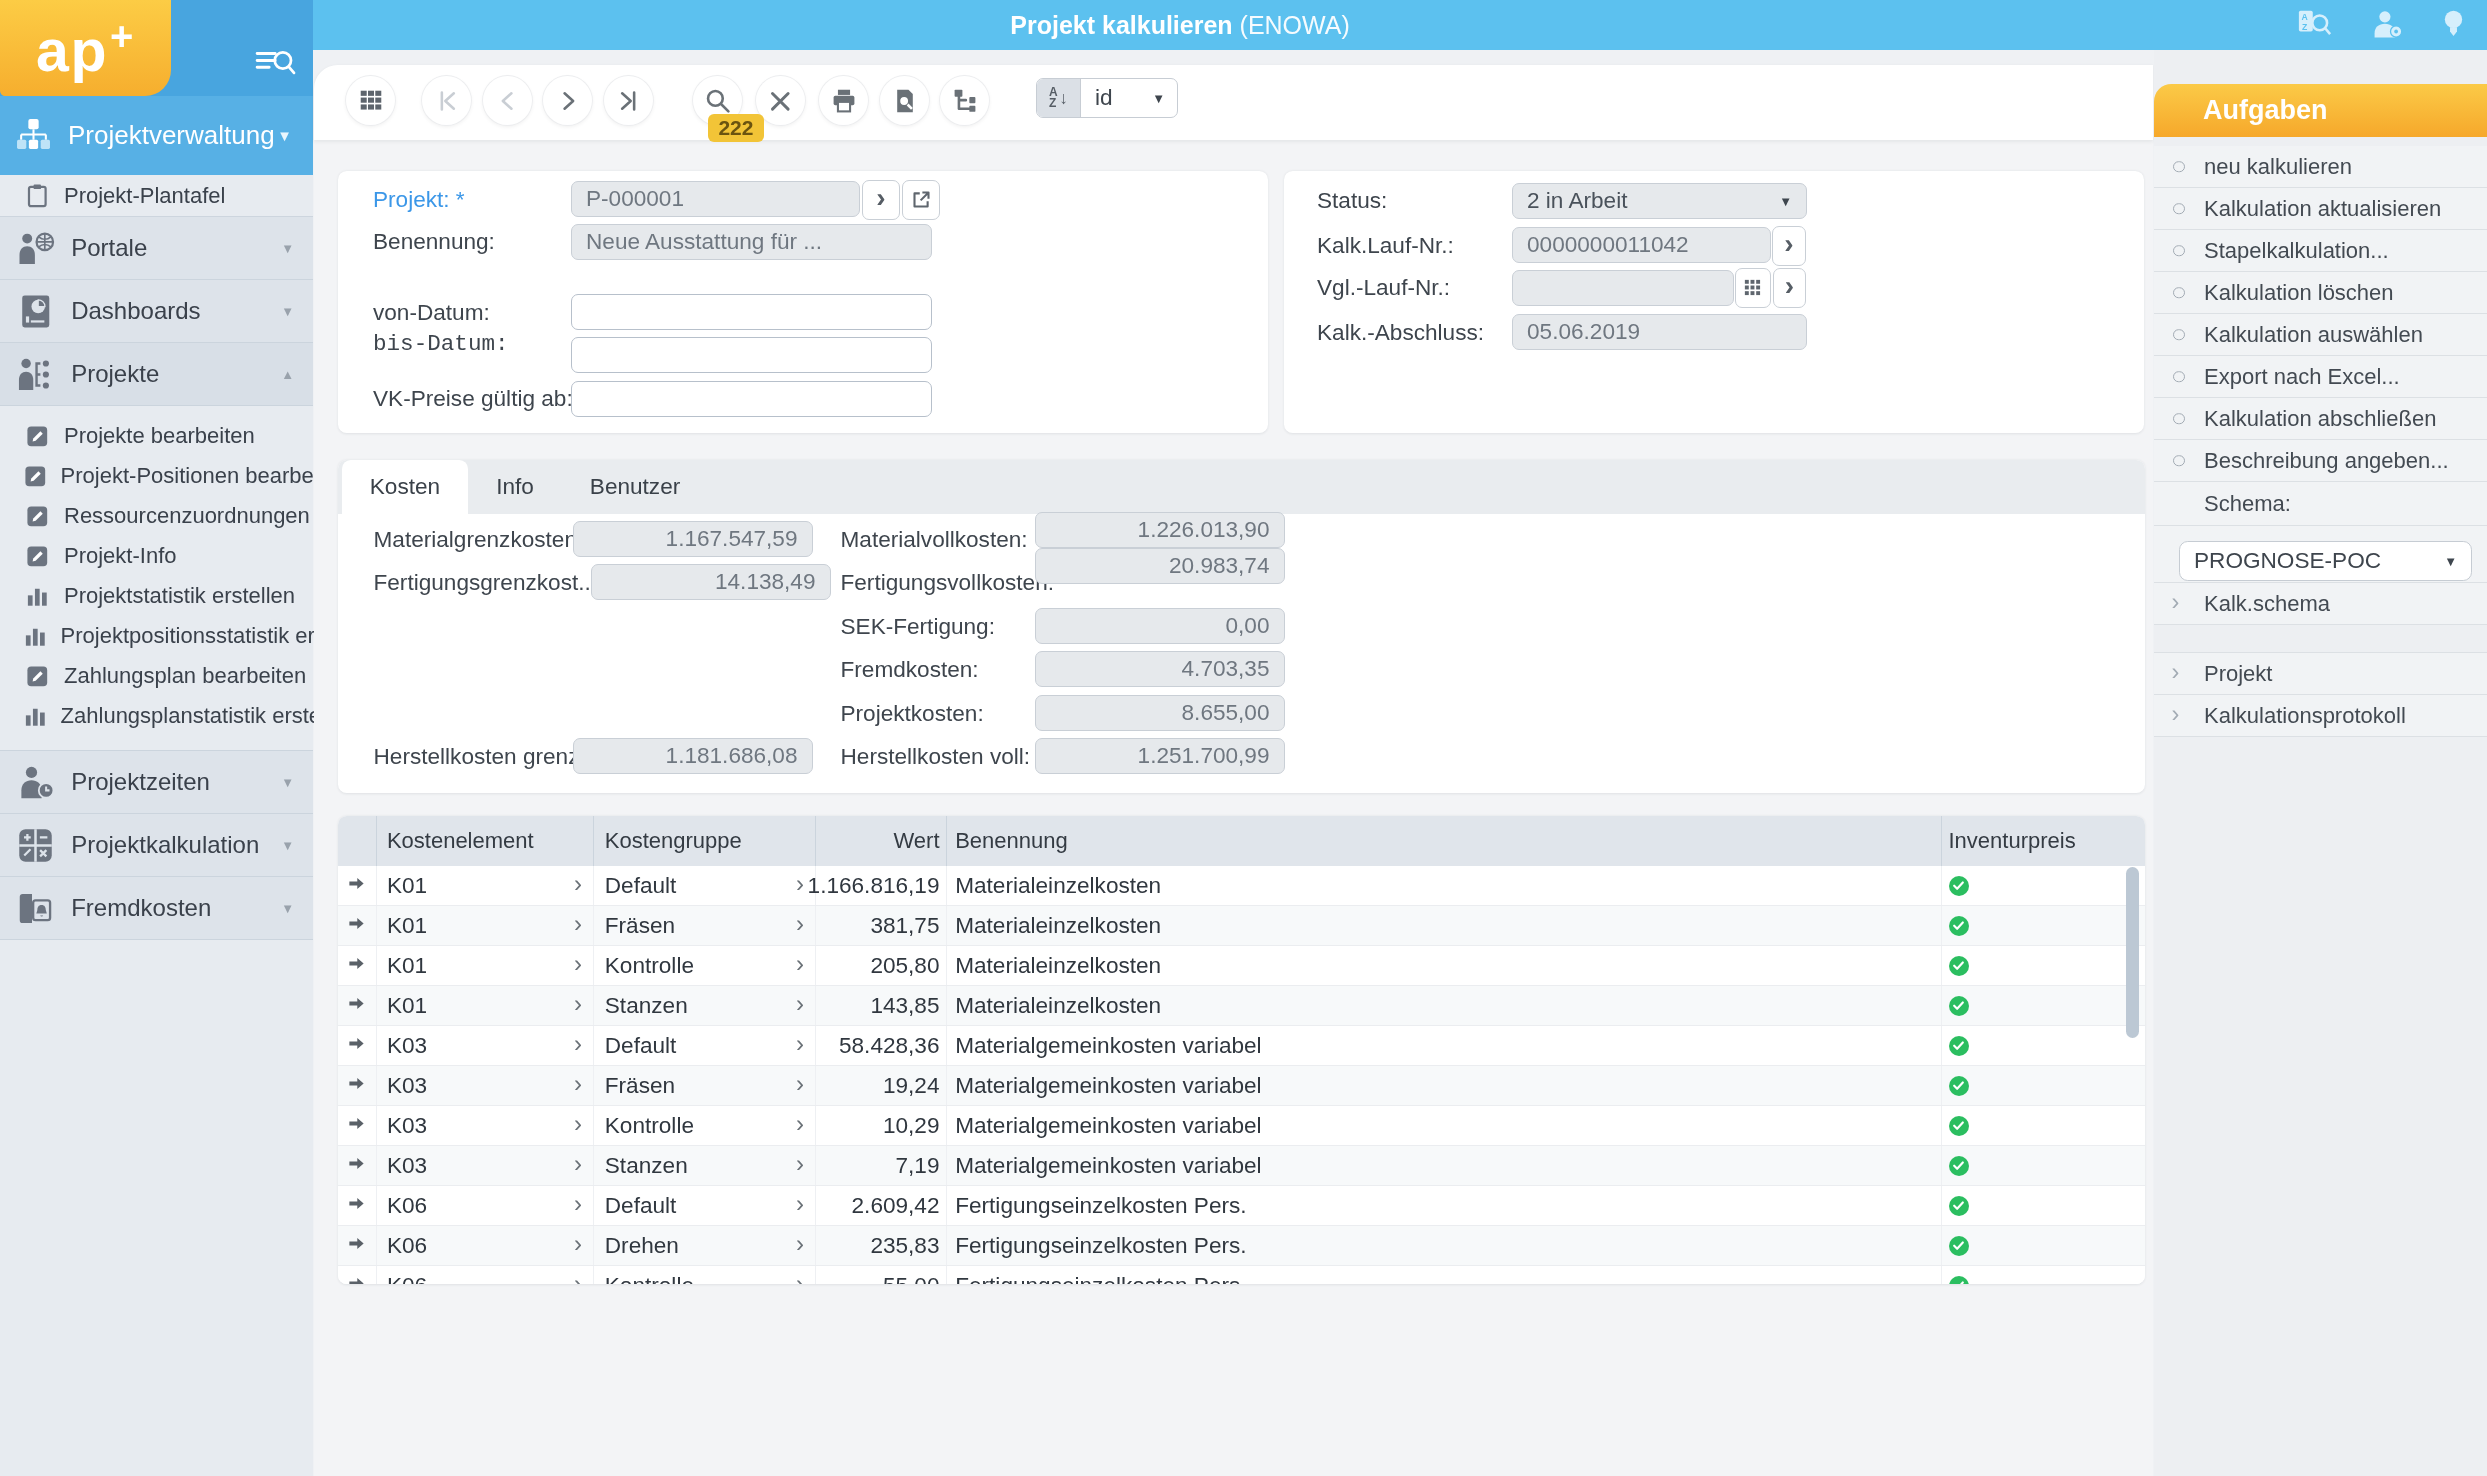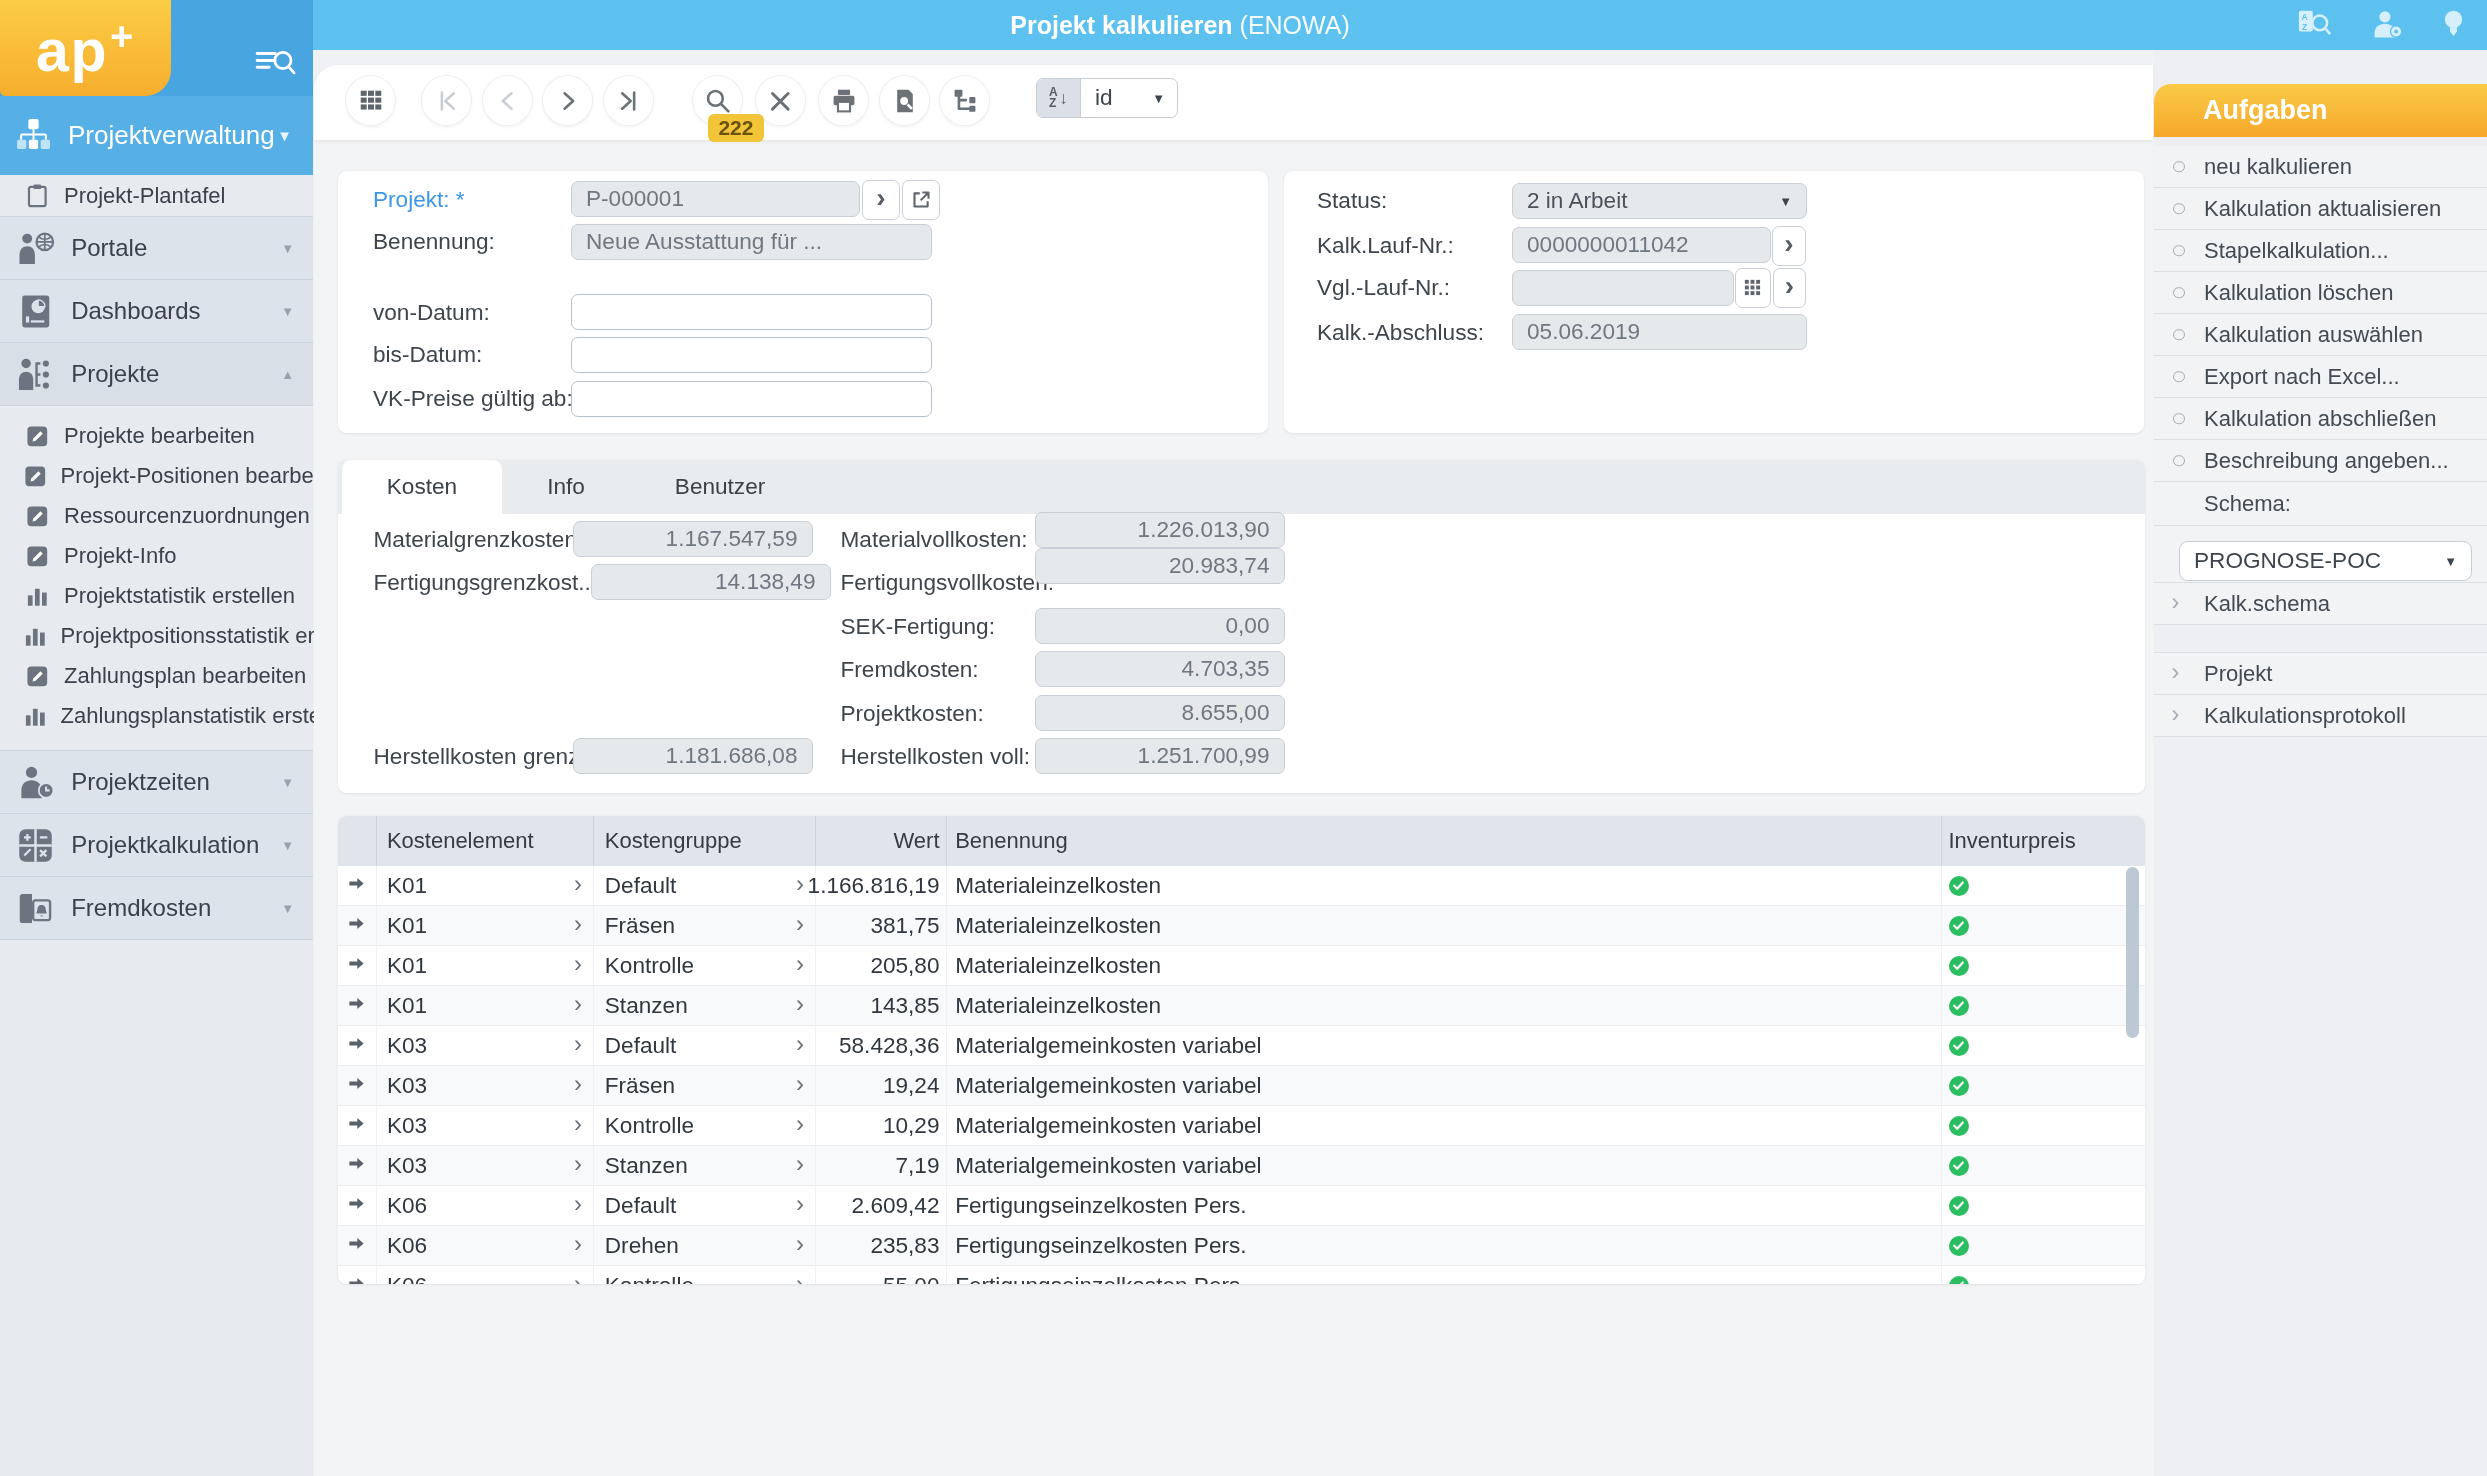--- a/index.html
+++ b/index.html
@@ -70,21 +70,21 @@
   .f-dis{background:#E6E9EC;border:0.9px solid #C9CFD6;color:#6F7780;}
   .f-en{background:#fff;border:0.9px solid #B7C0CB;}
   .f-right{justify-content:flex-end;}
   .btn-sq{position:absolute;width:38px;height:40px;border:0.9px solid #C9CFD6;background:#fff;border-radius:7px;
     box-sizing:border-box;display:flex;align-items:center;justify-content:center;}
   .chev-g{font-size:28px;color:#565D65;font-weight:600;line-height:1;transform:translateY(-1.7px);}
   .f-caret{margin-left:auto;font-size:13px;color:#3E464E;}
   
   .tabstrip{position:absolute;left:0;top:0;right:0;height:54px;background:#E9ECEF;
     border-radius:8.7px 8.7px 0 0;display:flex;align-items:stretch;padding-left:4.3px;}
-  .tab{display:flex;align-items:center;justify-content:center;font-size:22.6px;color:#3A4149;padding:0 45px;}
+  .tab{display:flex;align-items:center;justify-content:center;font-size:22.6px;color:#3A4149;padding:0 28px;}
   .tab.active{background:#fff;border-radius:8.7px 8.7px 0 0;}
   
   .thead{display:flex;align-items:center;height:50px;background:#E0E5EB;font-size:22px;color:#343B43;}
   .thead > div{box-sizing:border-box;height:100%;display:flex;align-items:center;border-right:0.9px solid #CBD4DD;}
   .trow{display:flex;align-items:center;height:39px;border-bottom:0.9px solid #EBEDF0;font-size:22.6px;
     color:#30373F;background:#fff;}
   .trow:nth-child(even){background:#F7F9FA;}
   .trow > div{box-sizing:border-box;height:100%;display:flex;align-items:center;border-right:0.9px solid #EEF0F3;}
   .c-arrow{width:39px;justify-content:center;}
   .c-el{width:217px;padding-left:10.4px;justify-content:space-between;padding-right:10.4px;}
@@ -432,21 +432,21 @@
       <div class="btn-sq" style="left:564px;top:8.7px;">
         <svg width="21" height="21" viewBox="0 0 24 24" fill="none" stroke="#5F666E" stroke-width="2.4" stroke-linejoin="round">
             <path d="M10 5 H4 v15 h15 v-6"></path>
             <path d="M13 4 h7 v7 M20 4 L11 13"></path>
           </svg>
       </div>
       <div class="flabel" style="left:35px;top:58px;">Benennung:</div>
       <div class="field f-dis" style="left:233px;top:53px;width:361px;">Neue Ausstattung für ...</div>
       <div class="flabel" style="left:35px;top:129px;">von-Datum:</div>
       <div class="field f-en" style="left:233px;top:123px;width:361px;"></div>
-      <div class="flabel" style="left:35px;top:171px;">bis-Datum:</div>
+      <div class="flabel" style="left:35px;top:160px;font-family:Liberation Mono, monospace;">bis-Datum:</div>
       <div class="field f-en" style="left:233px;top:166px;width:361px;"></div>
       <div class="flabel" style="left:35px;top:215px;">VK-Preise gültig ab:</div>
       <div class="field f-en" style="left:233px;top:210px;width:361px;"></div>
     </div>
 
     <div class="panel p-right">
       <div class="flabel" style="left:33px;top:17.4px;">Status:</div>
       <div class="field f-dis" style="left:228px;top:12px;width:295px;">
         <span style="color:#4A525B;">2 in Arbeit</span>
         <span class="f-caret">▼</span>

